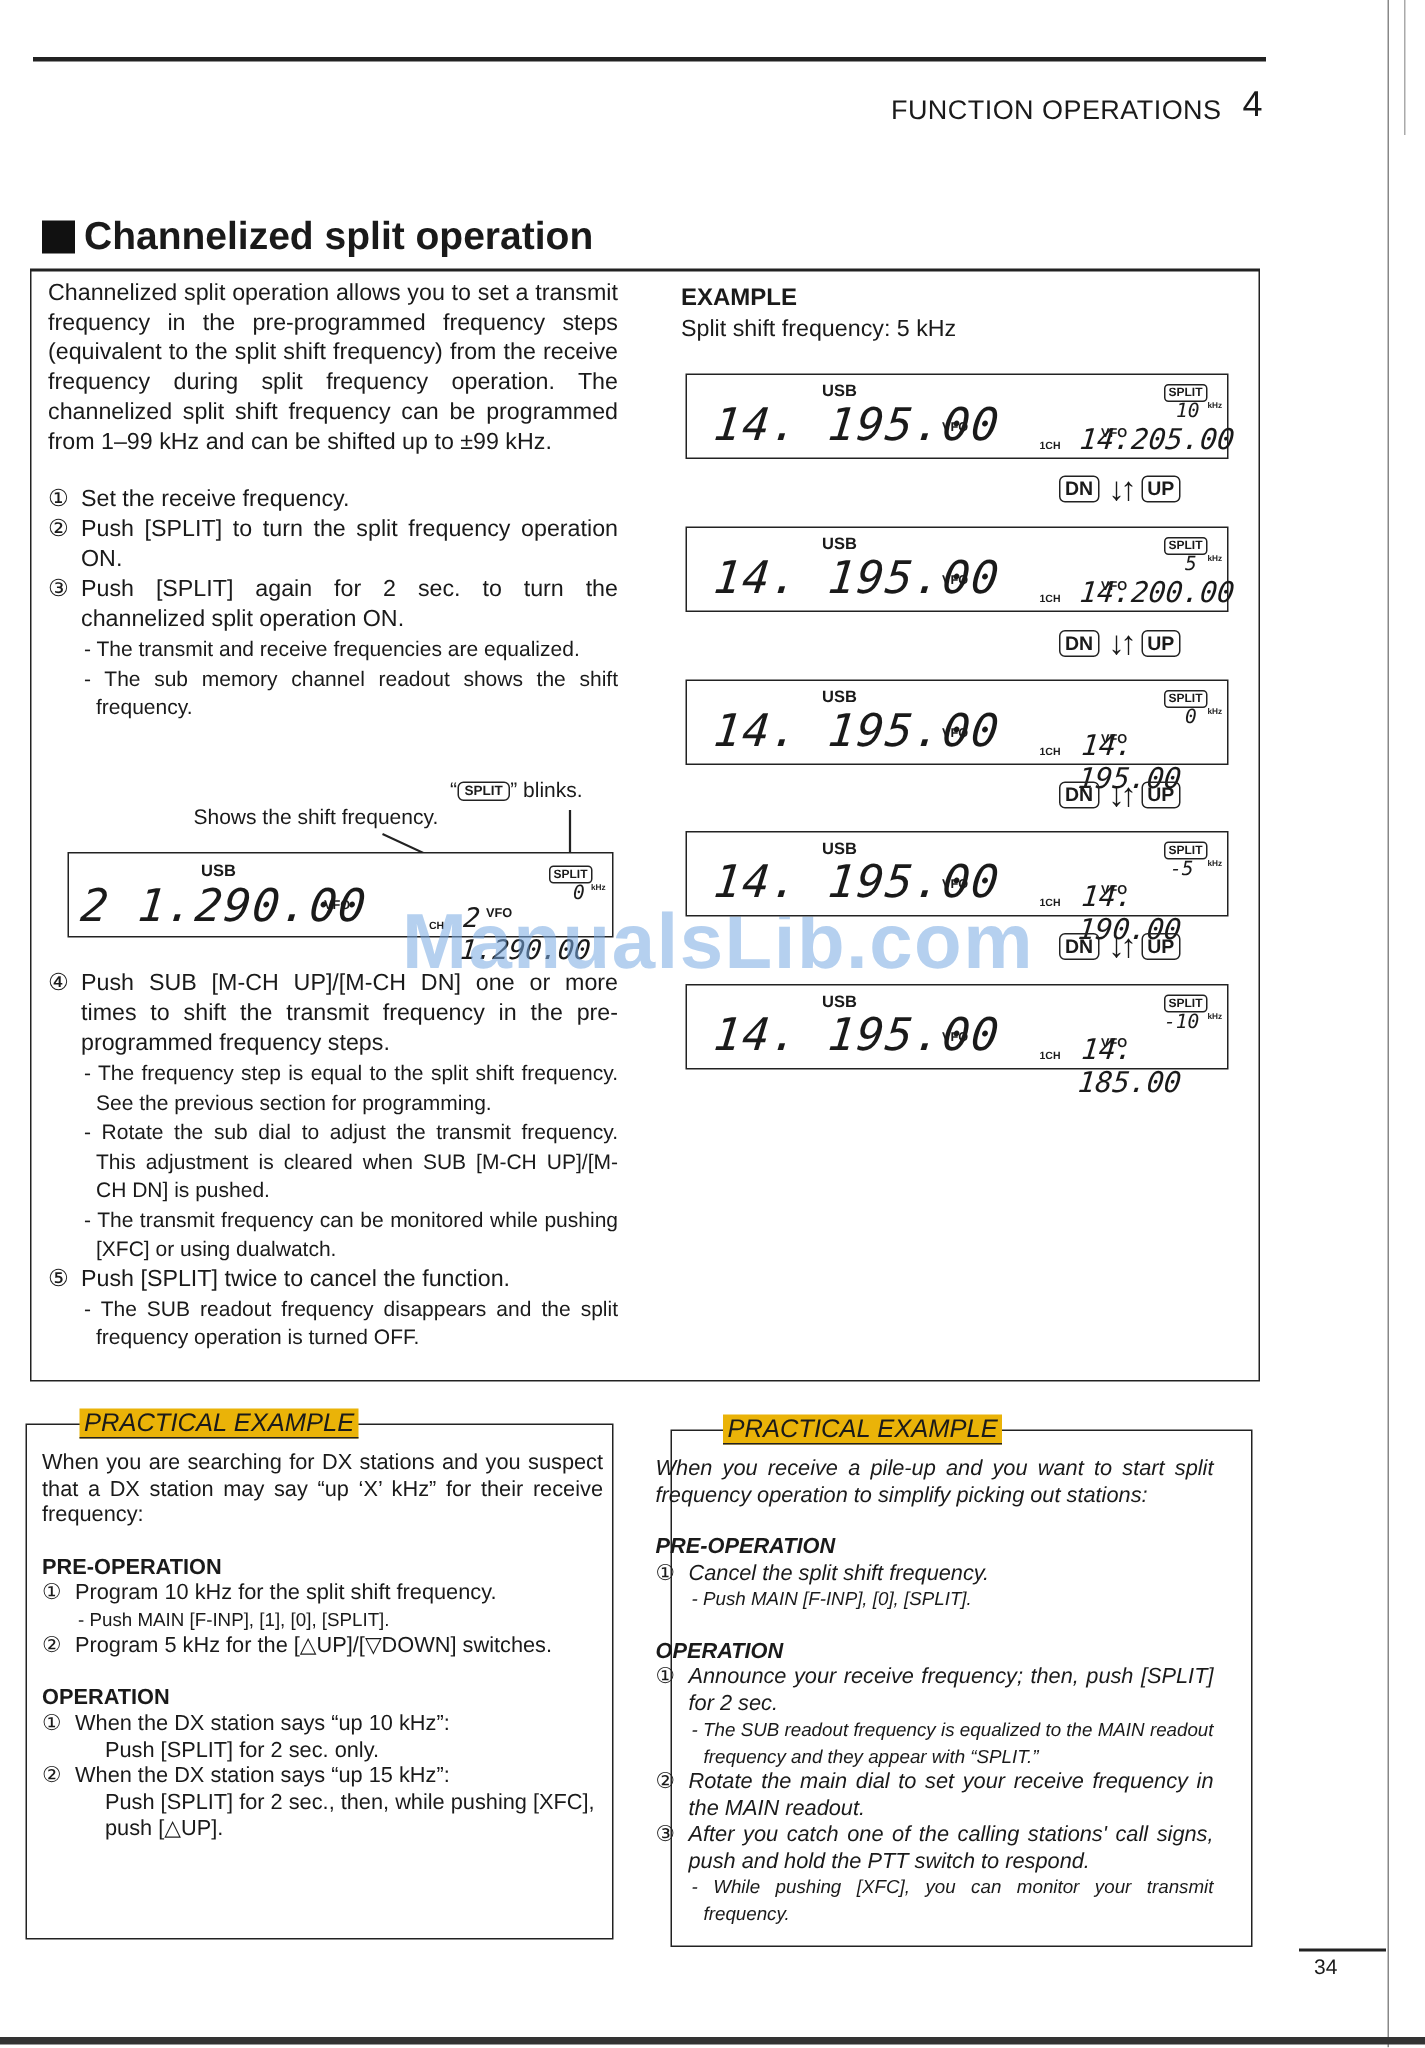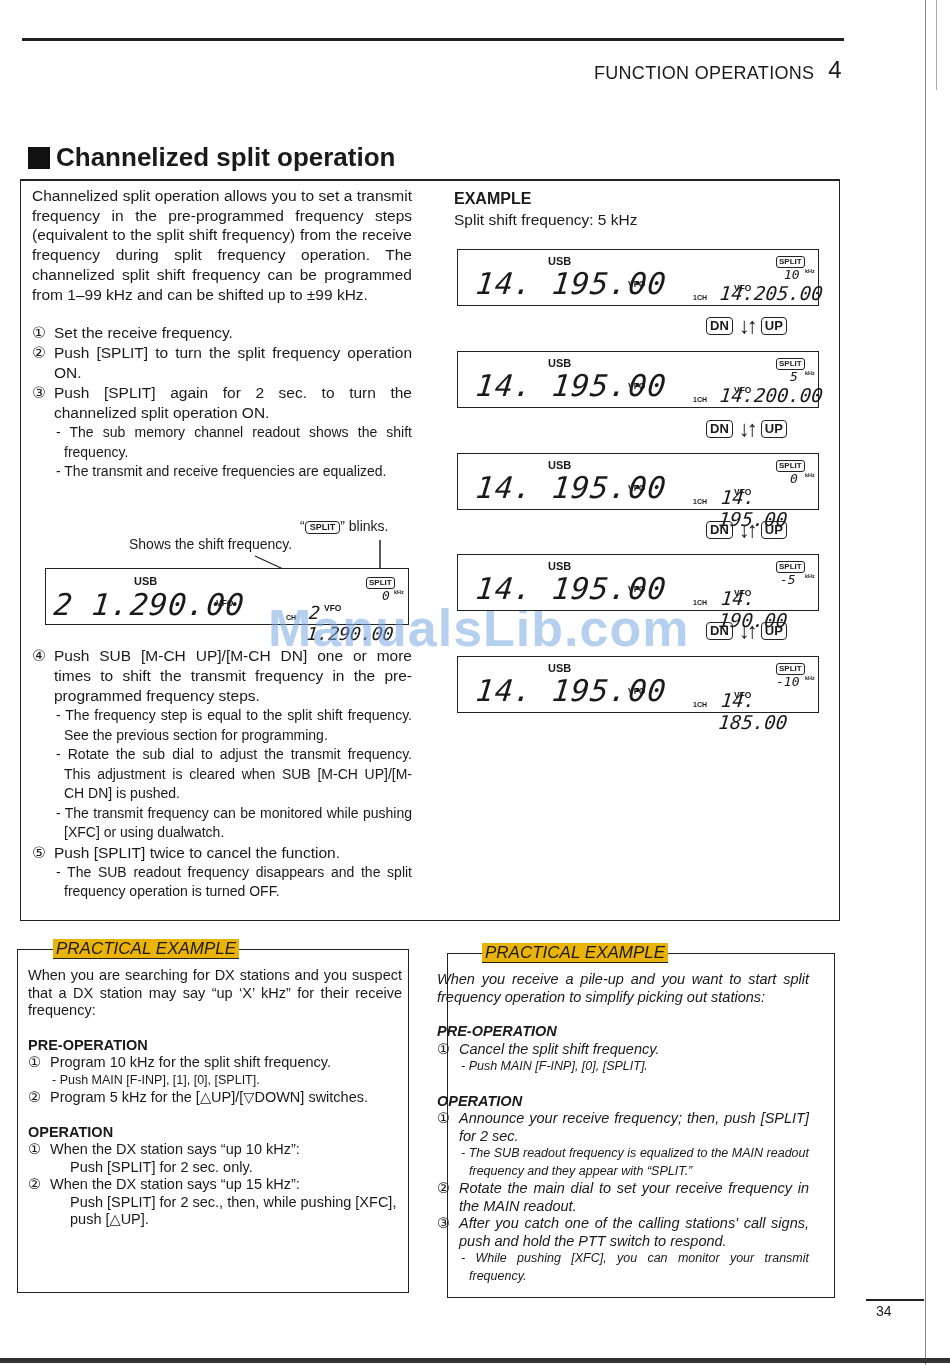--- a/index.html
+++ b/index.html
@@ -96,22 +96,22 @@
       <span class="txt">Set the receive frequency.</span>
     </div>
     <div class="step">
       <span class="num">②</span>
       <span class="txt">Push [SPLIT] to turn the split frequency operation ON.</span>
     </div>
     <div class="step">
       <span class="num">③</span>
       <span class="txt">Push [SPLIT] again for 2 sec. to turn the channelized split operation ON.</span>
     </div>
+    <div class="sub">- The transmit and receive frequencies are equalized.</div>
     <div class="sub">- The sub memory channel readout shows the shift frequency.</div>
-    <div class="sub">- The transmit and receive frequencies are equalized.</div>
   </div>
 </div>
 
 <div class="abs callout" style="left:300px; top:518px;">
   <span>“</span><span class="split-badge">SPLIT</span><span>” blinks.</span>
 </div>
 <div class="abs callout" style="left:129px; top:536px;">Shows the shift frequency.</div>
 <svg class="abs" style="left:250px; top:540px;" width="160" height="70">
   <line x1="130" y1="0" x2="130" y2="40" stroke="#222" stroke-width="1.5"></line>
   <polygon points="126,34 134,34 130,42" fill="#222"></polygon>

